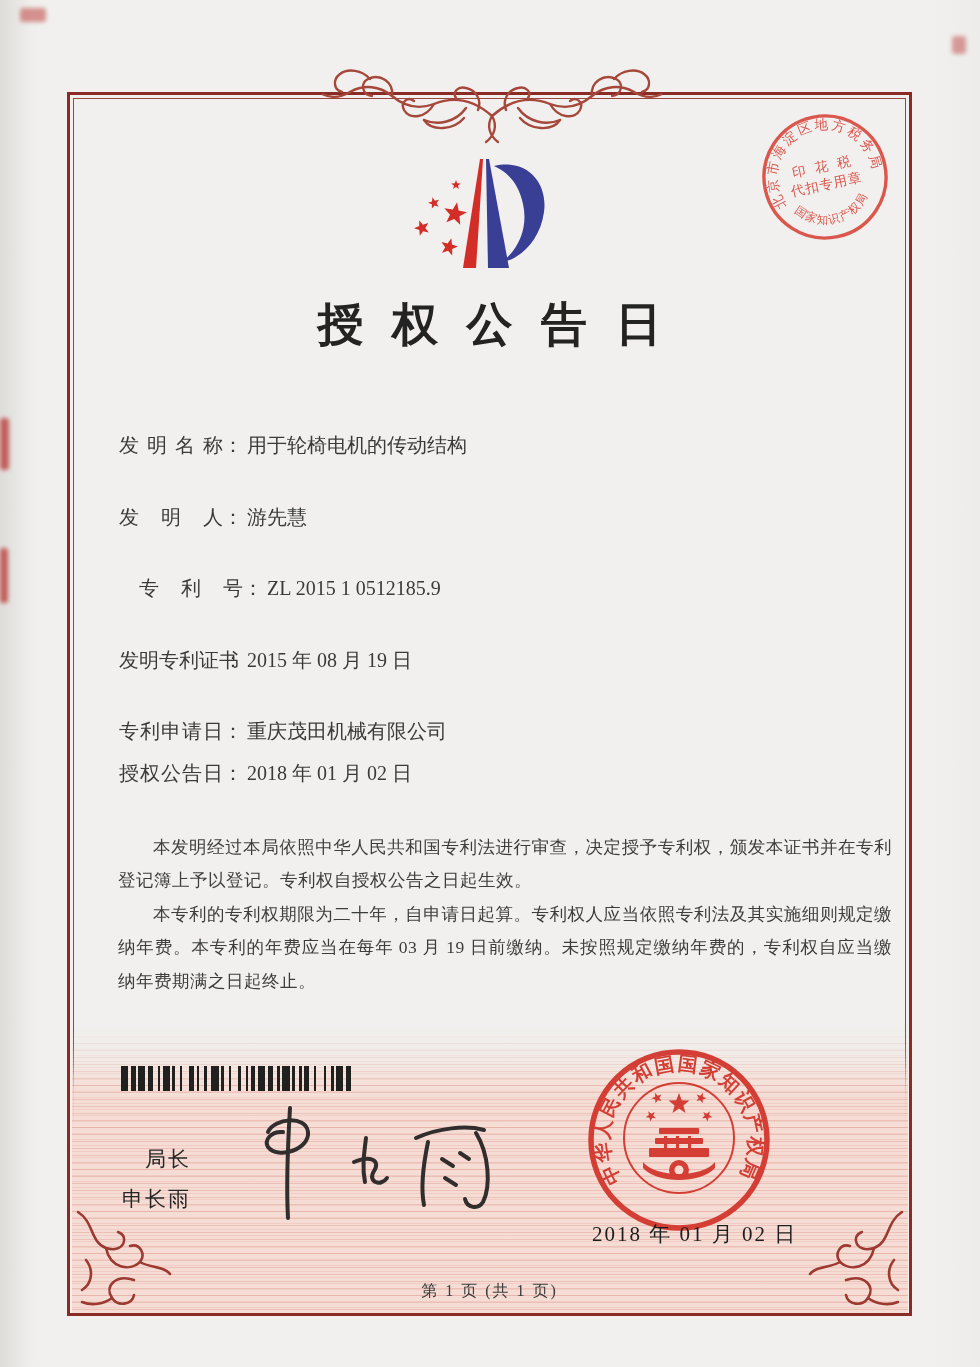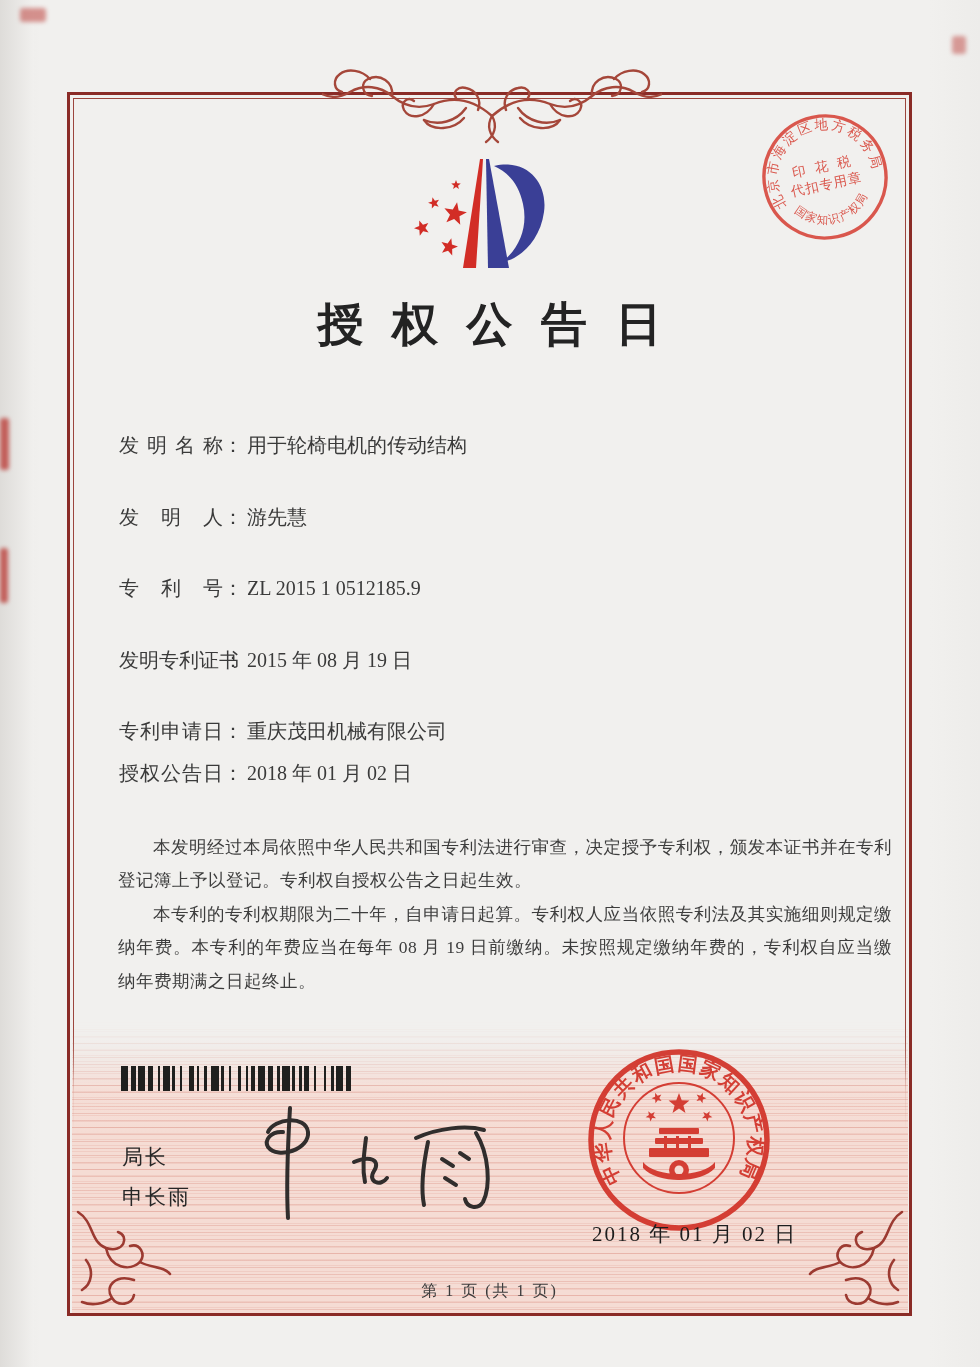--- a/index.html
+++ b/index.html
@@ -32,22 +32,22 @@
     font-size:46px;font-weight:bold;color:#232323;letter-spacing:.62em;text-indent:.62em;}
   .field{position:absolute;left:119px;font-size:20px;color:#3a3a3a;white-space:nowrap;}
   .field .lbl{display:inline-block;width:104px;text-align:justify;text-align-last:justify;vertical-align:bottom;}
   .field .colon{display:inline-block;margin-right:4px;}
   .paras{position:absolute;left:118px;top:831px;width:774px;font-size:17.5px;
     line-height:33.4px;color:#3d3d3d;letter-spacing:.5px;text-align:justify;}
   .paras p{margin:0;text-indent:2em;}
   .barcode{position:absolute;left:121px;top:1066px;width:256px;height:25px;display:flex;align-items:stretch;}
   .barcode span{display:block;height:100%;}
   .barcode .b{background:#20201e;}
-  .signer{position:absolute;left:122px;top:1139px;font-family:Liberation Mono, monospace;
-    font-size:21px;color:#262626;line-height:40px;letter-spacing:2px;}
+  .signer{position:absolute;left:122px;top:1139px;font-family:Liberation Sans, sans-serif;
+    font-size:21px;color:#262626;line-height:40px;letter-spacing:2px;text-align:right;}
   .signature{position:absolute;left:238px;top:1102px;}
   .big-seal{position:absolute;left:585px;top:1046px;}
   .seal-date{position:absolute;left:592px;top:1220px;font-size:21px;color:#1d1d1d;letter-spacing:2px;}
   .footer{position:absolute;left:67px;top:1281px;width:845px;text-align:center;
     font-size:16px;color:#3b3b3b;letter-spacing:2px;}
   .ornament-top{position:absolute;left:322px;top:58px;}
   .corner-br{position:absolute;left:806px;top:1210px;}
   .corner-bl{position:absolute;left:74px;top:1210px;transform:scaleX(-1);}
   .logo{position:absolute;left:406px;top:150px;}
   .tax-stamp{position:absolute;left:755px;top:107px;opacity:.92;}
@@ -137,36 +137,36 @@
   </svg>
 
   <div class="title">授权公告日</div>
 
   <div class="field" style="top:432px;">
     <span class="lbl">发明名称</span><span class="colon">：</span><span>用于轮椅电机的传动结构</span>
   </div>
   <div class="field" style="top:504px;">
     <span class="lbl">发明人</span><span class="colon">：</span><span>游先慧</span>
   </div>
-  <div class="field" style="top:575px;">
+  <div class="field" style="top:575px;margin-left:20px;">
     <span class="lbl">专利号</span><span class="colon">：</span><span>ZL 2015 1 0512185.9</span>
   </div>
   <div class="field" style="top:647px;">
     <span class="lbl">发明专利证书</span><span class="colon">：</span><span>2015 年 08 月 19 日</span>
   </div>
   <div class="field" style="top:718px;">
     <span class="lbl">专利申请日</span><span class="colon">：</span><span>重庆茂田机械有限公司</span>
   </div>
   <div class="field" style="top:760px;">
     <span class="lbl">授权公告日</span><span class="colon">：</span><span>2018 年 01 月 02 日</span>
   </div>
 
   <div class="paras">
     <p>本发明经过本局依照中华人民共和国专利法进行审查，决定授予专利权，颁发本证书并在专利登记簿上予以登记。专利权自授权公告之日起生效。</p>
-    <p>本专利的专利权期限为二十年，自申请日起算。专利权人应当依照专利法及其实施细则规定缴纳年费。本专利的年费应当在每年 08 月 19 日前缴纳。未按照规定缴纳年费的，专利权自应当缴纳年费期满之日起终止。</p>
+    <p>本专利的专利权期限为二十年，自申请日起算。专利权人应当依照专利法及其实施细则规定缴纳年费。本专利的年费应当在每年 03 月 19 日前缴纳。未按照规定缴纳年费的，专利权自应当缴纳年费期满之日起终止。</p>
   </div>
 
   <div class="barcode" id="barcode">
       <span class="b" style="width: 7.35px;"></span>
       <span class="s" style="width: 2.45px;"></span>
       <span class="b" style="width: 4.9px;"></span>
       <span class="s" style="width: 2.45px;"></span>
       <span class="b" style="width: 7.35px;"></span>
       <span class="s" style="width: 2.45px;"></span>
       <span class="b" style="width: 4.9px;"></span>

